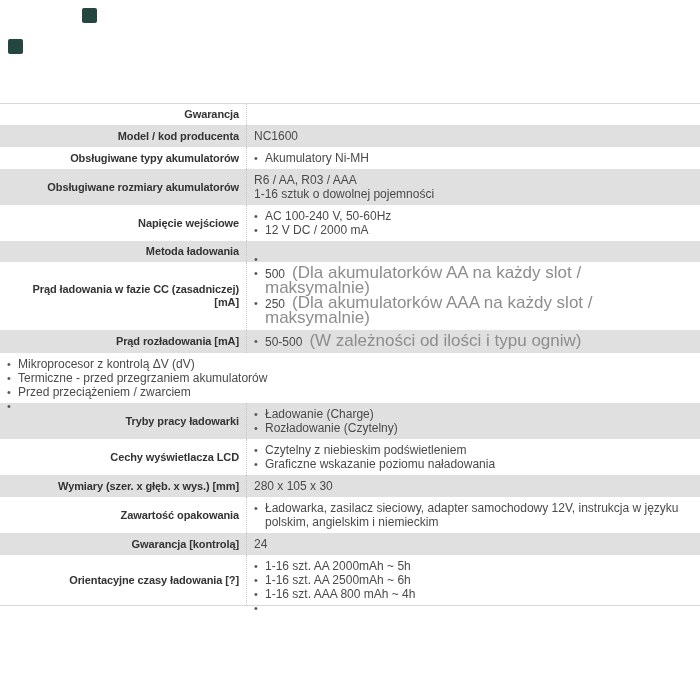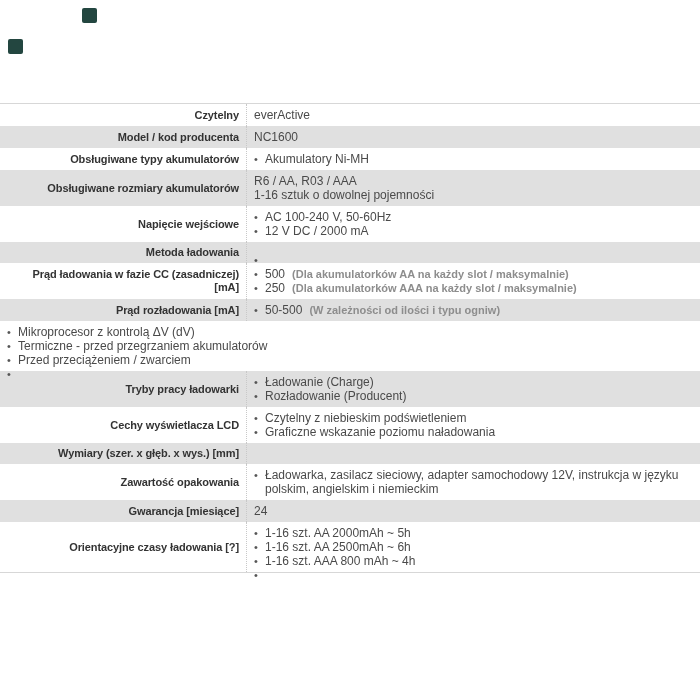--- a/index.html
+++ b/index.html
@@ -33,35 +33,32 @@
     padding:4px 12px 4px 7px;display:flex;flex-direction:column;justify-content:center;
     font-size:12px;line-height:14px;color:var(--value-text,#4a4a4a);
   }
   .line{position:relative;}
   .line.bulleted{padding-left:11px;}
   .line .bullet{
     position:absolute;left:0;top:0;
     color:var(--bullet,#555);font-size:11px;line-height:14px;
   }
   .value-note{
-    font-size:11px;color:var(--note-text,#8d8d8d);margin-left:7px;font-weight:bold;
+    font-size:17px;color:var(--note-text,#8d8d8d);margin-left:7px;
   }
 </style>
 </head>
 <body>
 
 <div class="ph-square ph-1"></div>
 <div class="ph-square ph-2"></div>
 
 <div class="spec-table" id="spec-table">
   <div class="row">
-    <div class="label-cell">Czytelny</div>
-    <div class="value-cell">
-        <div class="line"><span>everActive</span></div>
-      </div>
+    <div class="label-cell">Gwarancja</div>
   </div>
 
   <div class="row alt">
     <div class="label-cell">Model / kod producenta</div>
     <div class="value-cell">
         <div class="line"><span>NC1600</span></div>
       </div>
   </div>
 
   <div class="row">
@@ -115,45 +112,48 @@
         <div class="line bulleted"><span class="bullet">•</span><span>Termiczne - przed przegrzaniem akumulatorów</span></div>
         <div class="line bulleted"><span class="bullet">•</span><span>Przed przeciążeniem / zwarciem</span></div>
         <div class="line bulleted"><span class="bullet">•</span></div>
       </div>
   </div>
 
   <div class="row alt">
     <div class="label-cell">Tryby pracy ładowarki</div>
     <div class="value-cell">
         <div class="line bulleted"><span class="bullet">•</span><span>Ładowanie (Charge)</span></div>
-        <div class="line bulleted"><span class="bullet">•</span><span>Rozładowanie (Producent)</span></div>
+        <div class="line bulleted"><span class="bullet">•</span><span>Rozładowanie (Czytelny)</span></div>
       </div>
   </div>
 
   <div class="row">
     <div class="label-cell">Cechy wyświetlacza LCD</div>
     <div class="value-cell">
         <div class="line bulleted"><span class="bullet">•</span><span>Czytelny z niebieskim podświetleniem</span></div>
         <div class="line bulleted"><span class="bullet">•</span><span>Graficzne wskazanie poziomu naładowania</span></div>
       </div>
   </div>
 
   <div class="row alt">
     <div class="label-cell">Wymiary (szer. x głęb. x wys.) [mm]</div>
+    <div class="value-cell">
+        <div class="line"><span>280 x 105 x 30</span></div>
+      </div>
   </div>
 
   <div class="row">
     <div class="label-cell">Zawartość opakowania</div>
     <div class="value-cell">
         <div class="line bulleted"><span class="bullet">•</span><span>Ładowarka, zasilacz sieciowy, adapter samochodowy 12V, instrukcja w języku polskim, angielskim i niemieckim</span></div>
       </div>
   </div>
 
   <div class="row alt">
-    <div class="label-cell">Gwarancja [miesiące]</div>
+    <div class="label-cell">Gwarancja [kontrolą]</div>
     <div class="value-cell">
         <div class="line"><span>24</span></div>
       </div>
   </div>
 
   <div class="row">
     <div class="label-cell">Orientacyjne czasy ładowania [?]</div>
     <div class="value-cell">
         <div class="line bulleted"><span class="bullet">•</span><span>1-16 szt. AA 2000mAh ~ 5h</span></div>
         <div class="line bulleted"><span class="bullet">•</span><span>1-16 szt. AA 2500mAh ~ 6h</span></div>

